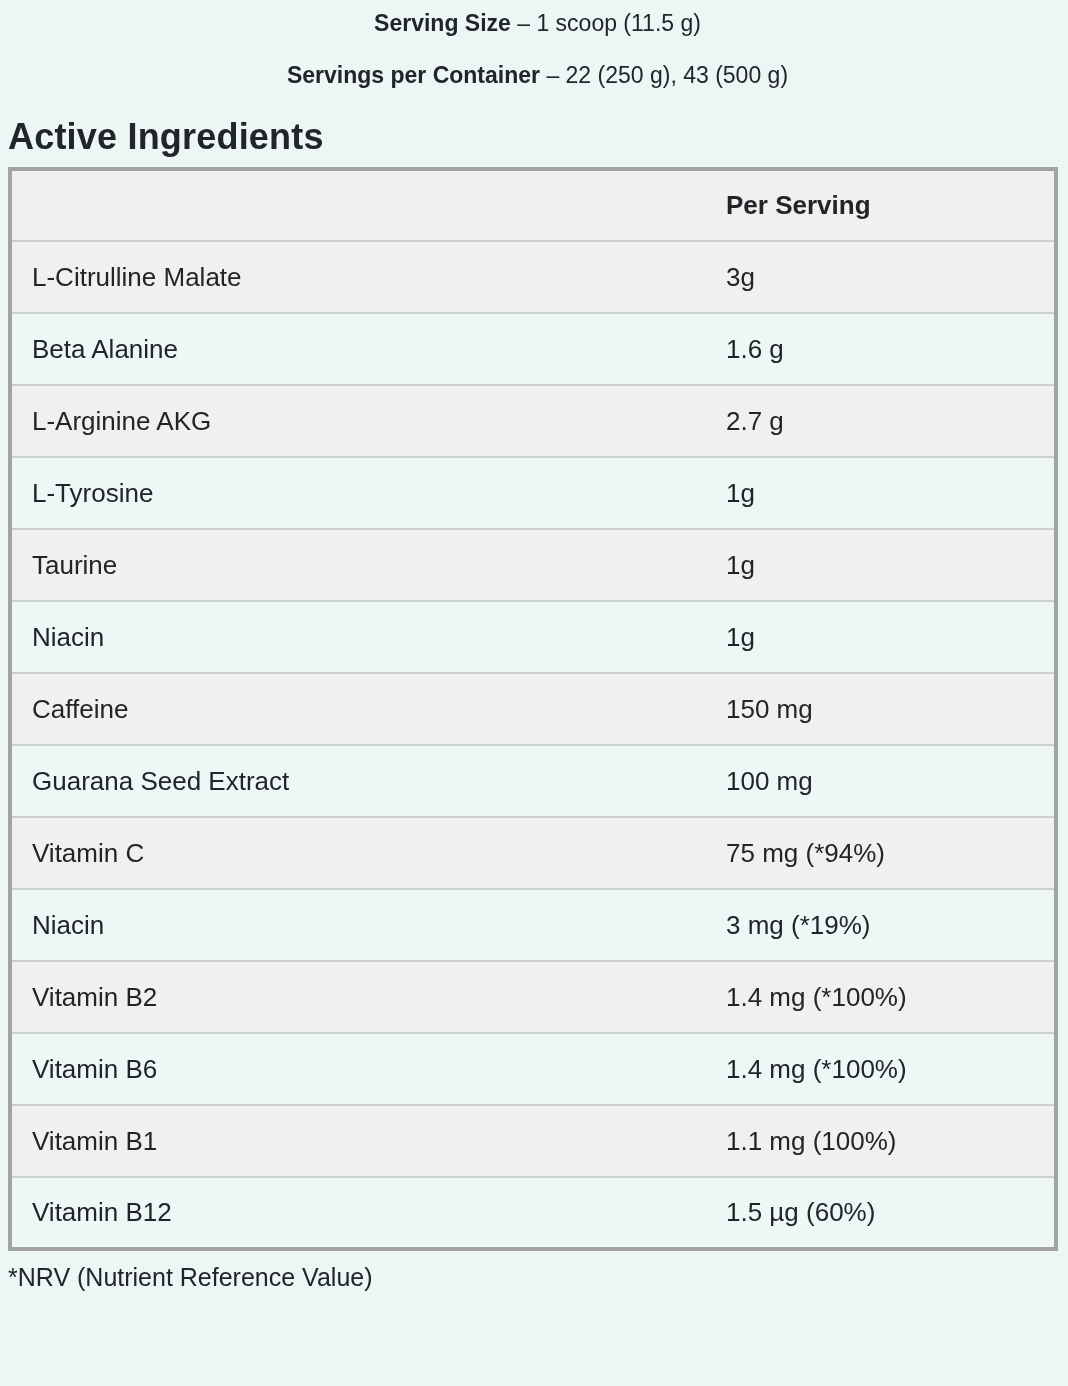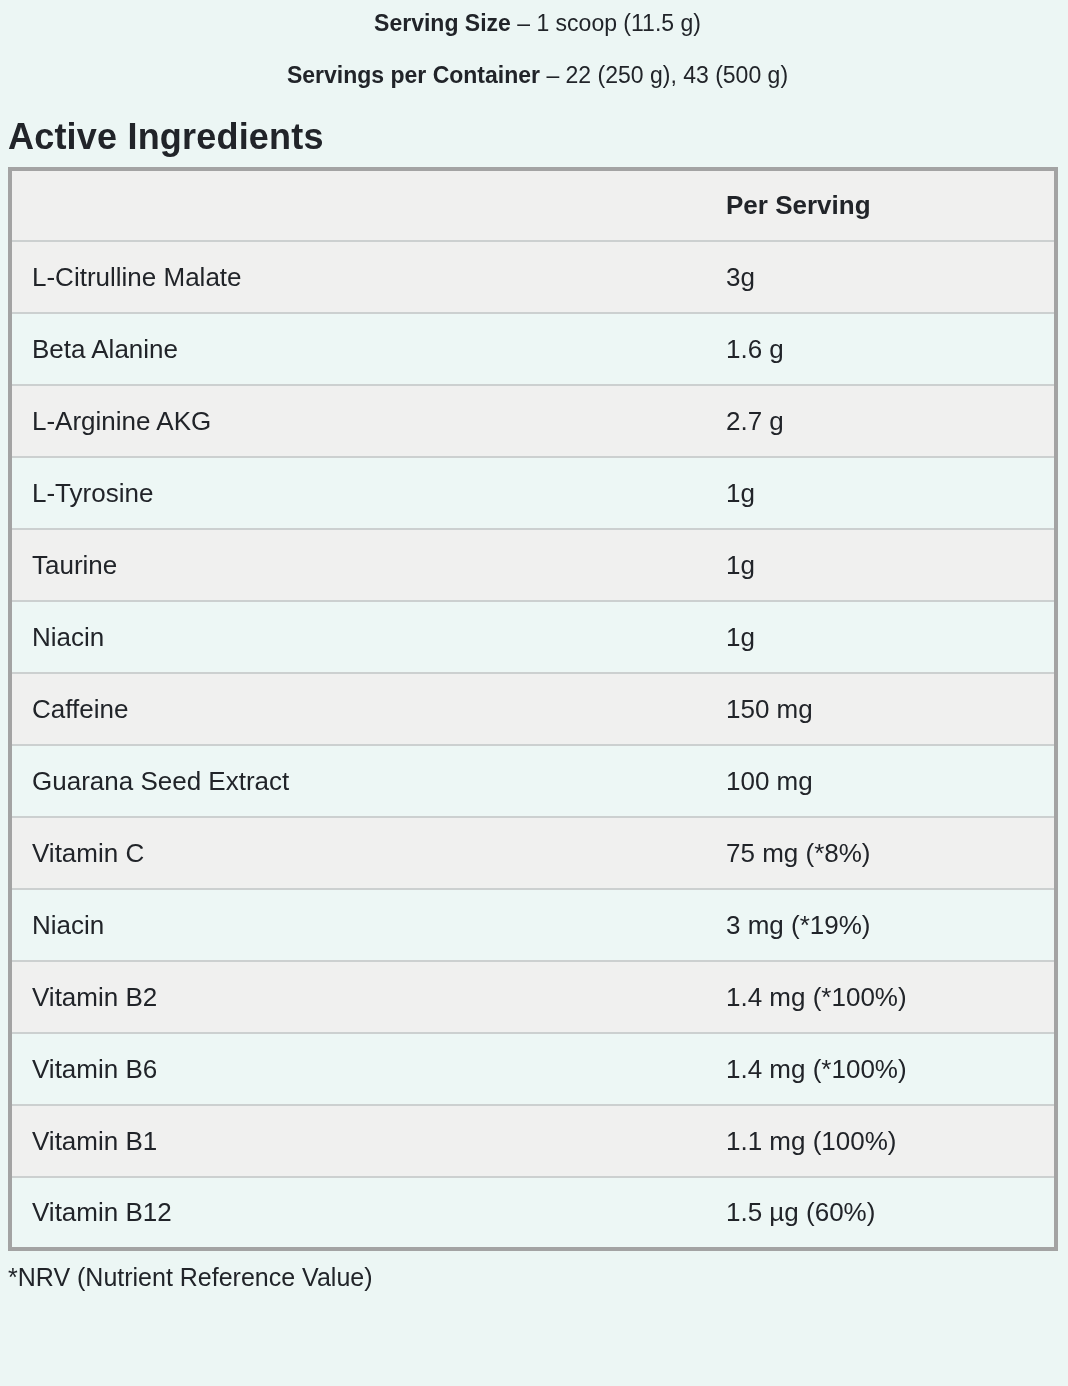--- a/index.html
+++ b/index.html
@@ -120,21 +120,21 @@
     <tr>
       <td class="name-cell">Caffeine</td>
       <td class="val-cell">150 mg</td>
     </tr>
     <tr>
       <td class="name-cell">Guarana Seed Extract</td>
       <td class="val-cell">100 mg</td>
     </tr>
     <tr>
       <td class="name-cell">Vitamin C</td>
-      <td class="val-cell">75 mg (*8%)</td>
+      <td class="val-cell">75 mg (*94%)</td>
     </tr>
     <tr>
       <td class="name-cell">Niacin</td>
       <td class="val-cell">3 mg (*19%)</td>
     </tr>
     <tr>
       <td class="name-cell">Vitamin B2</td>
       <td class="val-cell">1.4 mg (*100%)</td>
     </tr>
     <tr>

